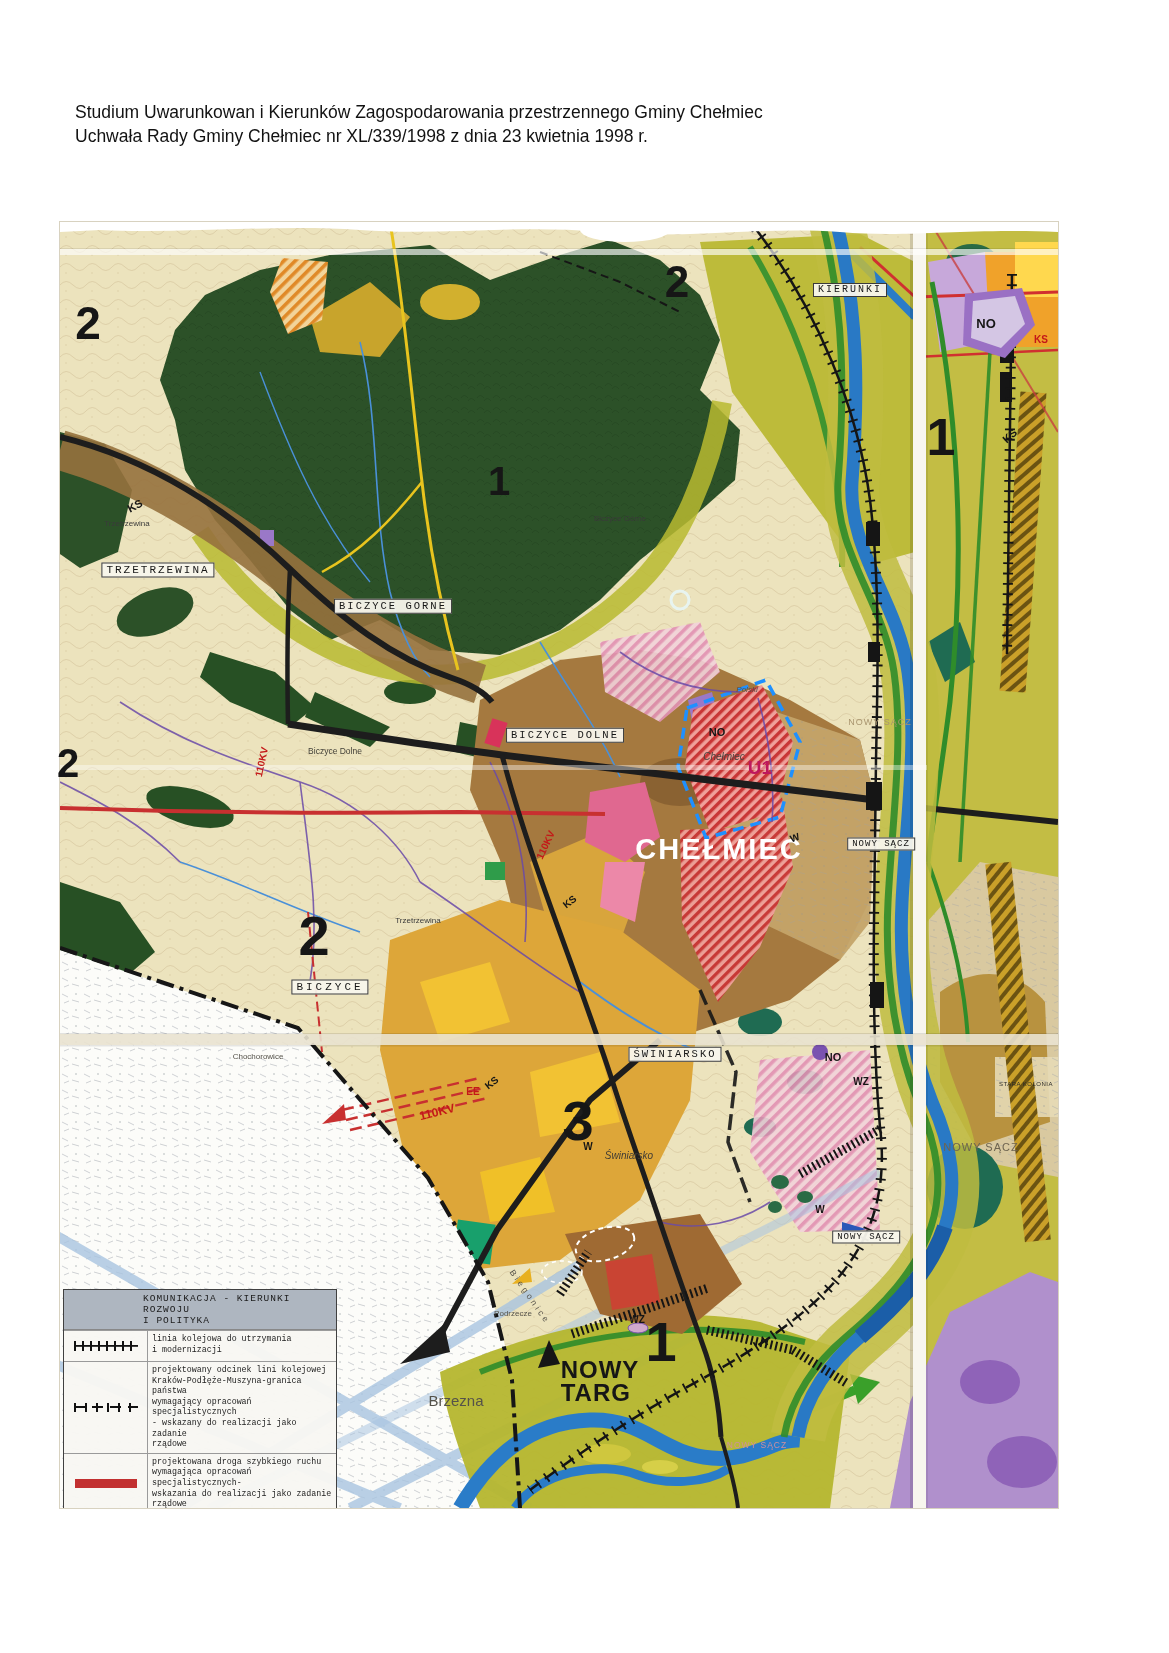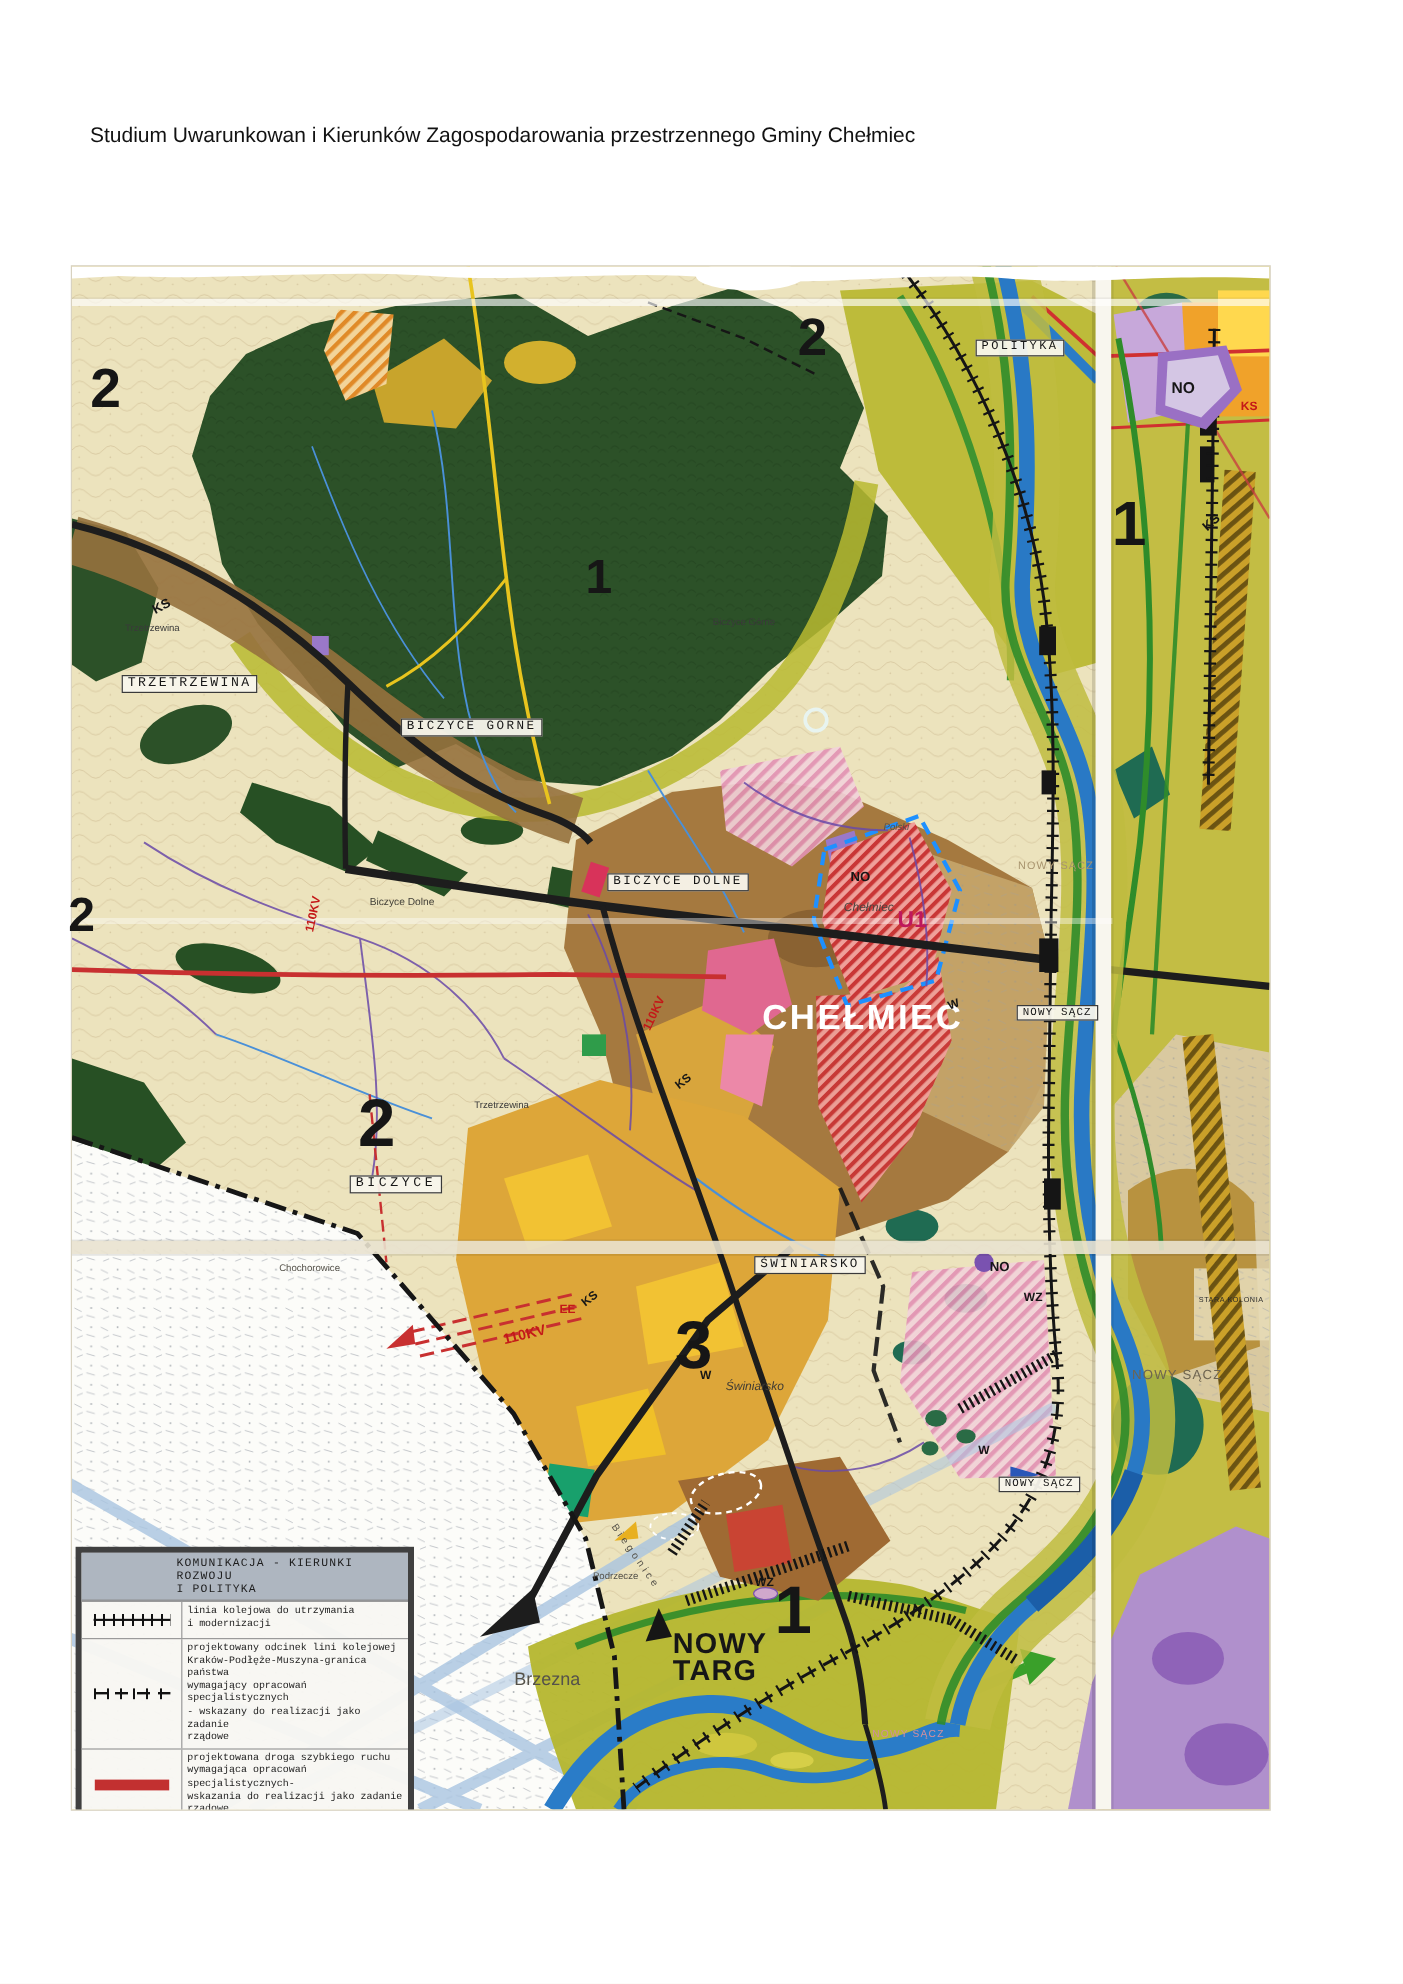--- a/index.html
+++ b/index.html
@@ -11,21 +11,21 @@
        background:#ece3bd;box-shadow:0 0 0 1px #d8d2c0;}
   .map svg{display:block;}
   #label-layer{position:absolute;left:0;top:0;width:1169px;height:1653px;
        pointer-events:none;z-index:6;}
   .map-label{position:absolute;white-space:nowrap;line-height:1;
        font-family:"Liberation Sans",sans-serif;color:#161616;}
   .map-label.boxed{background:rgba(248,245,236,.95);border:1px solid #3a3a3a;
        padding:1px 4px;}
   
   .legend{position:absolute;left:63px;top:1289px;width:272px;z-index:5;
-       background:rgba(248,247,243,.96);border:5px solid #404040;
+       background:rgba(248,247,243,.96);border:1px solid #404040;
        font-family:"Liberation Mono",monospace;color:#1c1c1c;}
   .legend-title{background:#aeb6c0;border-bottom:1px solid #888;
        padding:3px 4px 3px 79px;font-size:9.5px;line-height:11px;letter-spacing:1px;
        min-height:18px;}
   .legend-row{display:flex;border-top:1px solid #9a9a9a;}
   .legend-row:first-of-type{border-top:none;}
   .legend-sw{width:75px;flex:0 0 75px;border-right:1px solid #9a9a9a;
        display:flex;align-items:center;justify-content:center;padding:4px 4px;}
   .legend-tx{flex:1;padding:3px 4px;font-size:8.3px;line-height:10.6px;white-space:pre-line;}
   .sw-rail1{width:64px;height:12px;
@@ -45,20 +45,21 @@
   .rail-dash{stroke:#151515;stroke-width:2.5;stroke-dasharray:14 7;fill:none;}
   .barcode{stroke:#151515;stroke-width:9;stroke-dasharray:2 3;fill:none;}
 </style>
 </head>
 <body>
 
 <div class="page">
 
   <div class="doc-header">
     <div>Studium Uwarunkowan i Kierunków Zagospodarowania przestrzennego Gminy Chełmiec</div>
+    <div>Uchwała Rady Gminy Chełmiec nr XL/339/1998 z dnia 23 kwietnia 1998 r.</div>
   </div>
 
   <div class="map">
     <svg width="998" height="1286" viewBox="0 0 998 1286">
       <defs>
         <pattern id="pcont" width="26" height="18" patternUnits="userSpaceOnUse">
           <path d="M0 9 q6 -7 13 0 t13 0" stroke="#a6865a" fill="none" stroke-width="0.8" opacity="0.55"></path>
           <circle cx="6" cy="15" r="0.7" fill="#9a7a50" opacity="0.5"></circle>
         </pattern>
         <pattern id="ptopo" width="22" height="16" patternUnits="userSpaceOnUse">
@@ -363,21 +364,21 @@
 
   <div id="label-layer">
       <span class="map-label" style="left: 88px; top: 323px; font-size: 46px; font-weight: 700; transform: translate(-50%, -50%);">2</span>
       <span class="map-label" style="left: 677px; top: 282px; font-size: 44px; font-weight: 700; transform: translate(-50%, -50%);">2</span>
       <span class="map-label" style="left: 499px; top: 481px; font-size: 40px; font-weight: 700; transform: translate(-50%, -50%);">1</span>
       <span class="map-label" style="left: 941px; top: 437px; font-size: 52px; font-weight: 700; transform: translate(-50%, -50%);">1</span>
       <span class="map-label" style="left: 68px; top: 763px; font-size: 40px; font-weight: 700; transform: translate(-50%, -50%);">2</span>
       <span class="map-label" style="left: 314px; top: 936px; font-size: 56px; font-weight: 700; transform: translate(-50%, -50%);">2</span>
       <span class="map-label" style="left: 578px; top: 1121px; font-size: 56px; font-weight: 700; transform: translate(-50%, -50%);">3</span>
       <span class="map-label" style="left: 661px; top: 1342px; font-size: 56px; font-weight: 700; transform: translate(-50%, -50%);">1</span>
-      <span class="map-label boxed" style="left: 850px; top: 290px; font-size: 10px; letter-spacing: 2px; font-family: &quot;Liberation Mono&quot;, monospace; transform: translate(-50%, -50%);">POLITYKA</span>
+      <span class="map-label boxed" style="left: 850px; top: 290px; font-size: 10px; letter-spacing: 2px; font-family: &quot;Liberation Mono&quot;, monospace; transform: translate(-50%, -50%);">KIERUNKI</span>
       <span class="map-label" style="left: 127px; top: 524px; font-size: 8px; color: rgb(58, 58, 58); transform: translate(-50%, -50%);">Trzetrzewina</span>
       <span class="map-label boxed" style="left: 158px; top: 570px; font-size: 11px; letter-spacing: 2px; font-family: &quot;Liberation Mono&quot;, monospace; transform: translate(-50%, -50%);">TRZETRZEWINA</span>
       <span class="map-label" style="left: 135px; top: 506px; font-size: 11px; font-weight: 700; transform: translate(-50%, -50%) rotate(-28deg);">KS</span>
       <span class="map-label" style="left: 620px; top: 519px; font-size: 8px; color: rgb(58, 58, 58); transform: translate(-50%, -50%);">Biczyce Górne</span>
       <span class="map-label boxed" style="left: 393px; top: 606px; font-size: 10.5px; letter-spacing: 2px; font-family: &quot;Liberation Mono&quot;, monospace; transform: translate(-50%, -50%);">BICZYCE GORNE</span>
       <span class="map-label boxed" style="left: 565px; top: 735px; font-size: 10.5px; letter-spacing: 2px; font-family: &quot;Liberation Mono&quot;, monospace; transform: translate(-50%, -50%);">BICZYCE DOLNE</span>
       <span class="map-label" style="left: 335px; top: 751px; font-size: 8.5px; color: rgb(68, 66, 58); transform: translate(-50%, -50%);">Biczyce Dolne</span>
       <span class="map-label" style="left: 262px; top: 762px; font-size: 10px; font-weight: 700; color: rgb(196, 24, 24); transform: translate(-50%, -50%) rotate(-78deg);">110KV</span>
       <span class="map-label boxed" style="left: 330px; top: 987px; font-size: 11px; letter-spacing: 3px; font-family: &quot;Liberation Mono&quot;, monospace; transform: translate(-50%, -50%);">BICZYCE</span>
       <span class="map-label" style="left: 418px; top: 921px; font-size: 8px; color: rgb(58, 58, 58); transform: translate(-50%, -50%);">Trzetrzewina</span>

